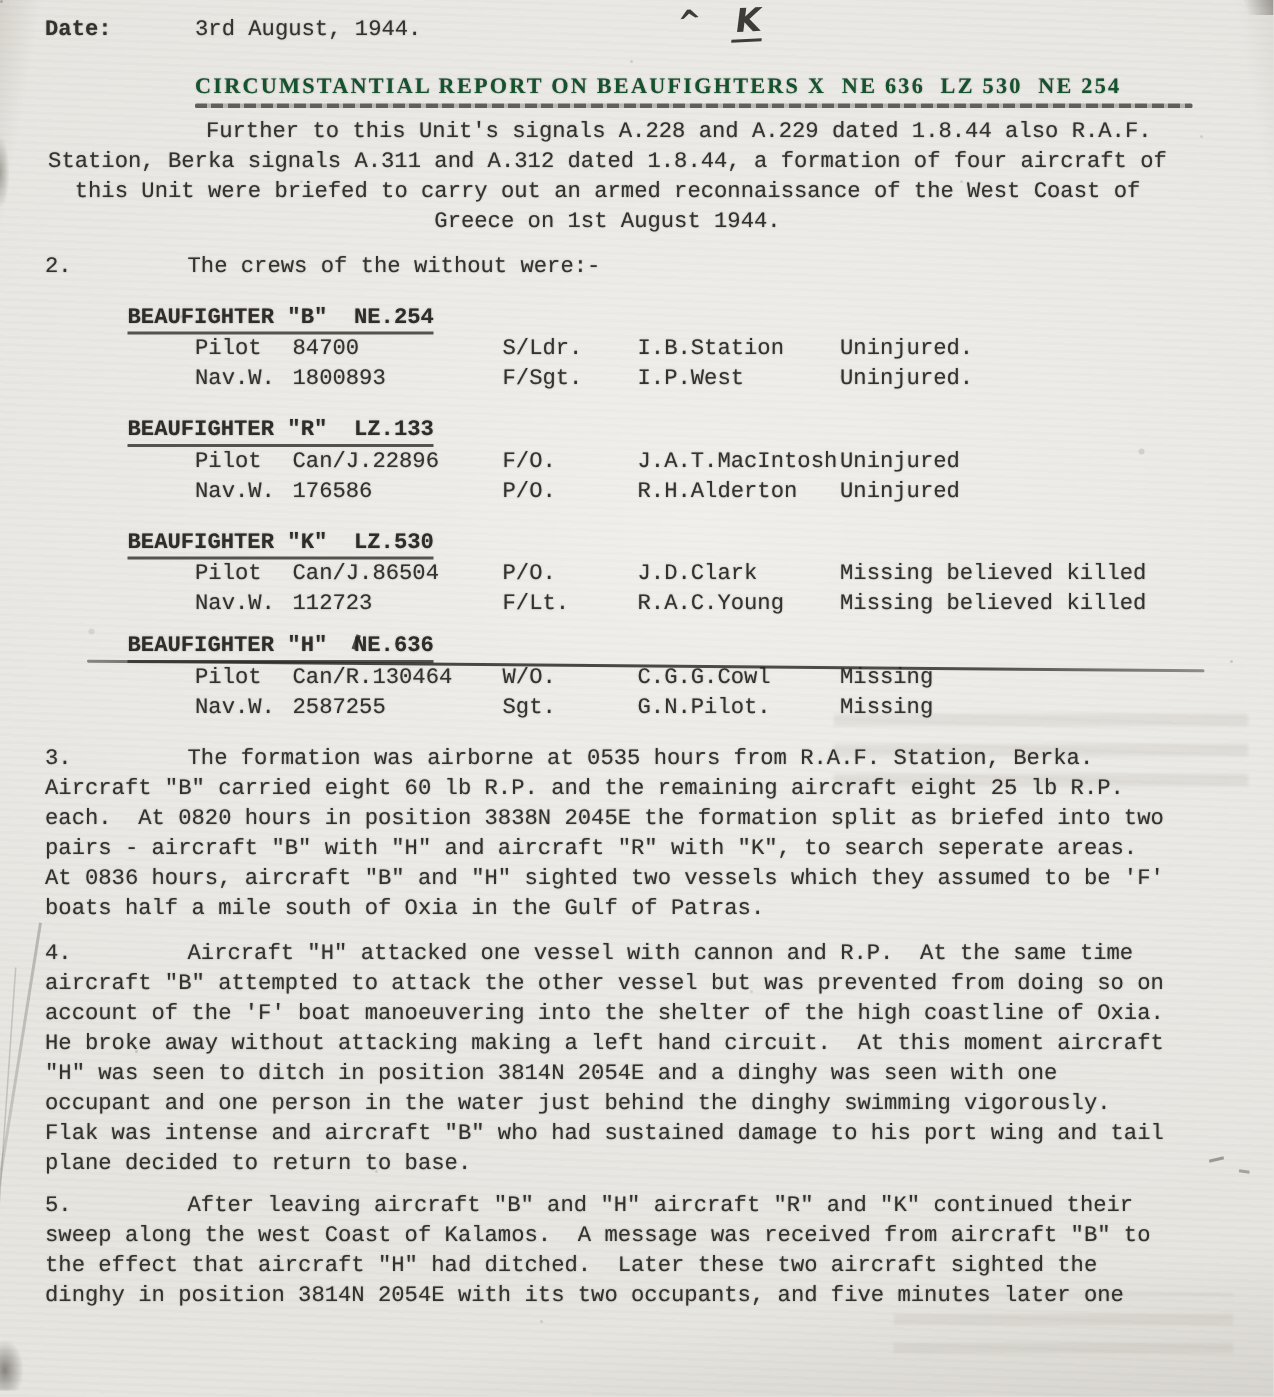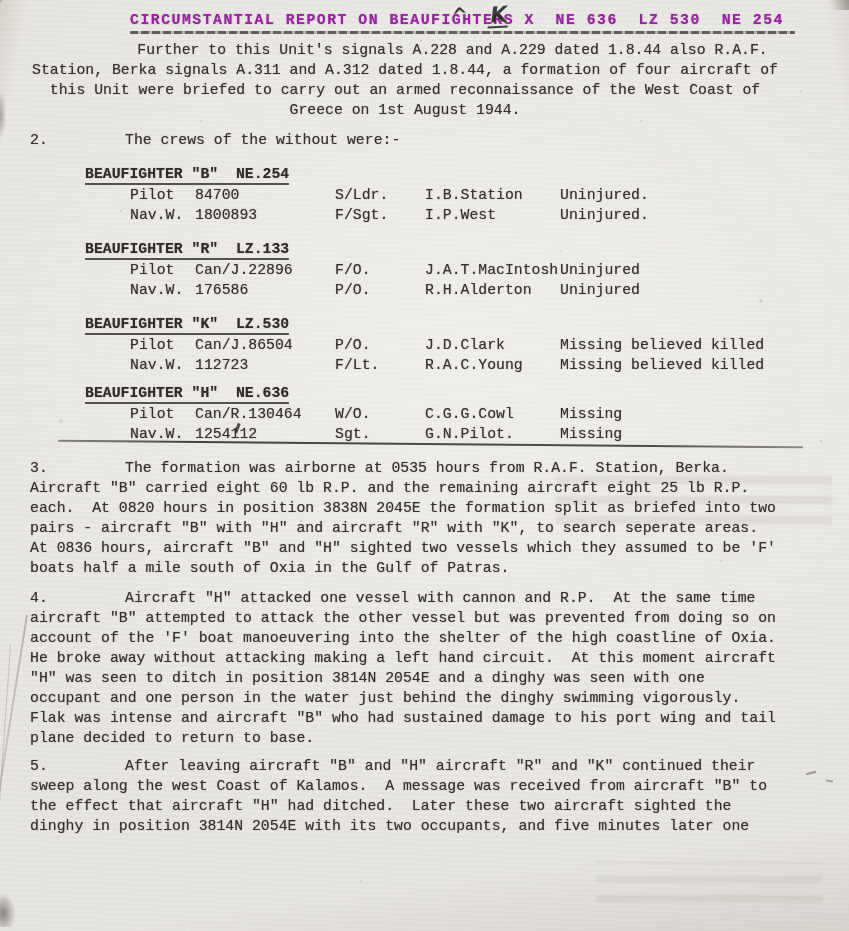--- a/index.html
+++ b/index.html
@@ -21,21 +21,21 @@
     font-size:14.8px;line-height:20px;
     color:#35322d;
     text-shadow:0 0 1px rgba(52,48,44,.55);
     filter:blur(.2px);
   }
   .hdr-row{display:flex;}
   .hdr-label{width:100px;flex:0 0 100px;font-weight:bold;}
   .hdr-date{margin-bottom:18px;}
   .hdr-ref{margin-bottom:16px;}
   .title-block{margin-left:100px;margin-bottom:6px;}
-  .t-line{white-space:pre;font-weight:bold;color:#a21caf;}
+  .t-line{white-space:pre;font-weight:bold;color:#14532d;font-family:Liberation Serif, serif;}
   .t-line1{letter-spacing:1.5px;}
   .t-line2{margin-left:75px;}
   .t-underline{
     width:665px;height:3px;margin-top:1px;
     background:repeating-linear-gradient(90deg,#403d38 0 8px,rgba(64,61,56,.35) 8px 11px);
     opacity:.8;border-radius:1px;
   }
   .para{position:relative;}
   .pnum{position:absolute;left:0;top:0;}
   .ptext{display:block;white-space:pre-wrap;text-indent:95px;}
@@ -122,20 +122,24 @@
   <div class="annotation">
     <span class="caret">^</span>
     <span class="letter">K</span>
   </div>
 
   <div class="strike-line"></div>
   <div class="pilot-tick"></div>
 
   <div class="content">
 
+    <div class="hdr-row hdr-date">
+      <span class="hdr-label">Date:</span>
+      <span>3rd August, 1944.</span>
+    </div>
 
 
     <div class="title-block">
       <div class="t-line t-line1">CIRCUMSTANTIAL REPORT ON BEAUFIGHTERS X  NE 636  LZ 530  NE 254</div>
       <div class="t-underline"></div>
     </div>
 
     <div class="para para1">
       <span class="ptext">Further to this Unit's signals A.228 and A.229 dated 1.8.44 also R.A.F. Station, Berka signals A.311 and A.312 dated 1.8.44, a formation of four aircraft of this Unit were briefed to carry out an armed reconnaissance of the West Coast of Greece on 1st August 1944.</span>
     </div>
@@ -203,21 +207,21 @@
       <span class="crew-head">BEAUFIGHTER "H"  NE.636</span>
       <div class="crew-row">
         <span>Pilot</span>
         <span>Can/R.130464</span>
         <span>W/O.</span>
         <span>C.G.G.Cowl</span>
         <span>Missing</span>
       </div>
       <div class="crew-row">
         <span>Nav.W.</span>
-        <span>1254112</span>
+        <span>2587255</span>
         <span>Sgt.</span>
         <span>G.N.Pilot.</span>
         <span>Missing</span>
       </div>
     </div>
 
     <div class="para para3">
       <span class="pnum">3.</span>
       <span class="ptext">The formation was airborne at 0535 hours from R.A.F. Station, Berka.  Aircraft "B" carried eight 60 lb R.P. and the remaining aircraft eight 25 lb R.P. each.  At 0820 hours in position 3838N 2045E the formation split as briefed into two pairs - aircraft "B" with "H" and aircraft "R" with "K", to search seperate areas.  At 0836 hours, aircraft "B" and "H" sighted two vessels which they assumed to be 'F' boats half a mile south of Oxia in the Gulf of Patras.</span>
     </div>

